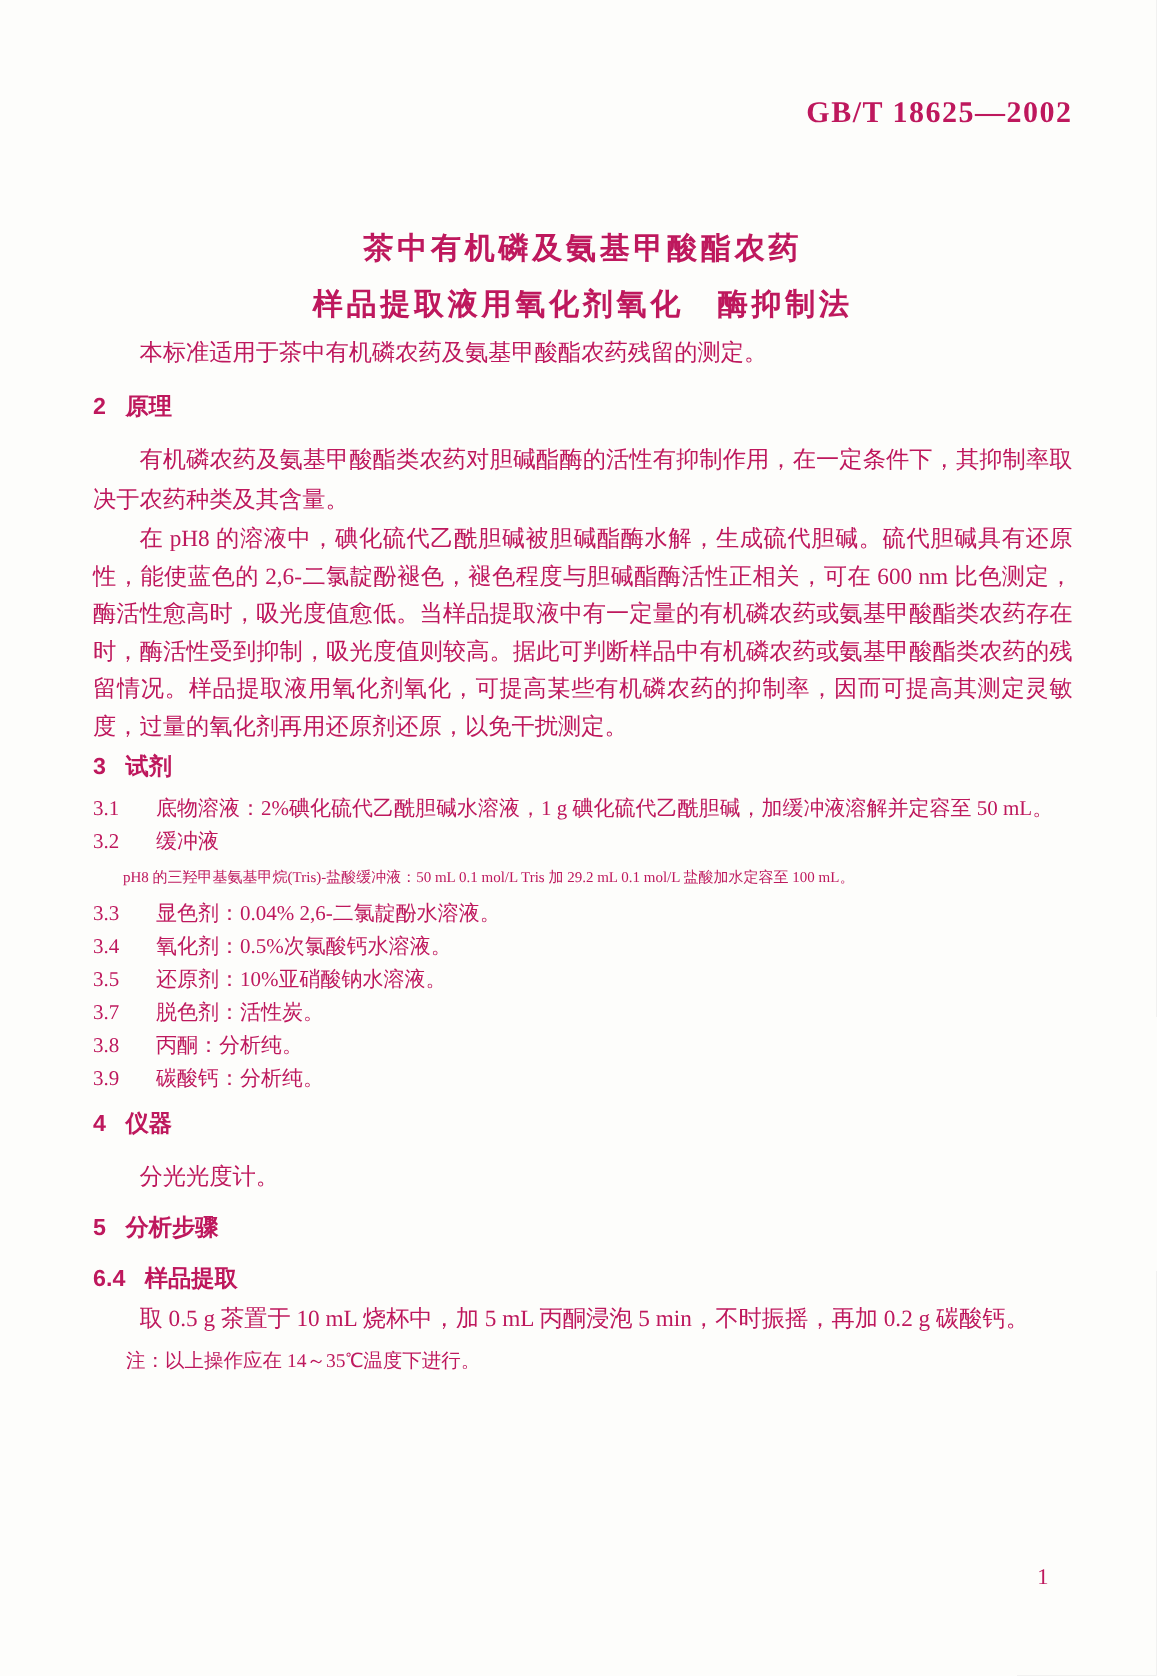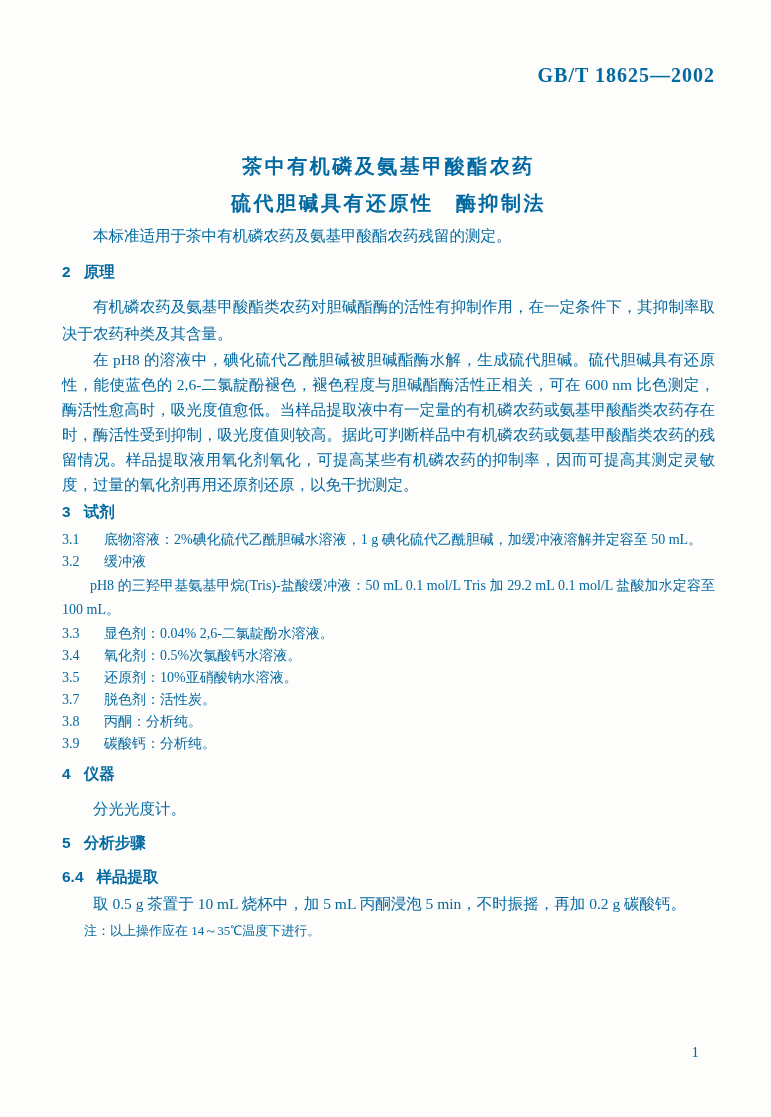--- a/index.html
+++ b/index.html
@@ -2,21 +2,21 @@
 <html><head>
 <meta charset="utf-8">
 <style>
   html, body { margin: 0; padding: 0; background: #e8e8e8; }
   .page {
     position: relative;
     width: 771px;
     height: 1117px;
     margin: 0 auto;
     background: #fdfdfb;
-    color: #0369a1;
+    color: #be185d;
     font-family: "Liberation Serif", serif;
     box-sizing: border-box;
     padding: 64px 56px 0 62px;
     overflow: hidden;
   }
   .doc-code {
     text-align: right;
     font-family: "Liberation Serif", serif;
     font-weight: 700;
     font-size: 20px;
@@ -53,21 +53,21 @@
   .s2p2 { line-height: 25px; }
   .s3h  { margin-top: 6px; }
   .items { margin-top: 8px; }
   .item {
     font-size: 14px;
     line-height: 22px;
     white-space: nowrap;
   }
   .inum { display: inline-block; width: 42px; }
   .item-para {
-    font-size: 14px;
+    font-size: 10px;
     line-height: 24px;
     text-align: justify;
     text-indent: 2em;
     margin: 1px 0;
   }
   .s4h  { margin-top: 10px; }
   .s4p  { margin-top: 12px; }
   .s5h  { margin-top: 12px; }
   .s51h { margin-top: 16px; }
   .s51p { margin-top: 4px; }
@@ -86,21 +86,21 @@
 </style>
 </head>
 <body>
 
 <div class="page">
 
   <div class="doc-code">GB/T 18625—2002</div>
 
   <div class="doc-title">
     <div>茶中有机磷及氨基甲酸酯农药</div>
-    <div>硫代胆碱具有还原性　酶抑制法</div>
+    <div>样品提取液用氧化剂氧化　酶抑制法</div>
   </div>
 
   <p class="para">本标准适用于茶中有机磷农药及氨基甲酸酯农药残留的测定。</p>
 
   <div class="sec-h s2h">
     <span class="hnum">2</span><span>原理</span>
   </div>
   <p class="para s2p1">有机磷农药及氨基甲酸酯类农药对胆碱酯酶的活性有抑制作用，在一定条件下，其抑制率取决于农药种类及其含量。</p>
   <p class="para s2p2">在 pH8 的溶液中，碘化硫代乙酰胆碱被胆碱酯酶水解，生成硫代胆碱。硫代胆碱具有还原性，能使蓝色的 2,6-二氯靛酚褪色，褪色程度与胆碱酯酶活性正相关，可在 600 nm 比色测定，酶活性愈高时，吸光度值愈低。当样品提取液中有一定量的有机磷农药或氨基甲酸酯类农药存在时，酶活性受到抑制，吸光度值则较高。据此可判断样品中有机磷农药或氨基甲酸酯类农药的残留情况。样品提取液用氧化剂氧化，可提高某些有机磷农药的抑制率，因而可提高其测定灵敏度，过量的氧化剂再用还原剂还原，以免干扰测定。</p>
 

